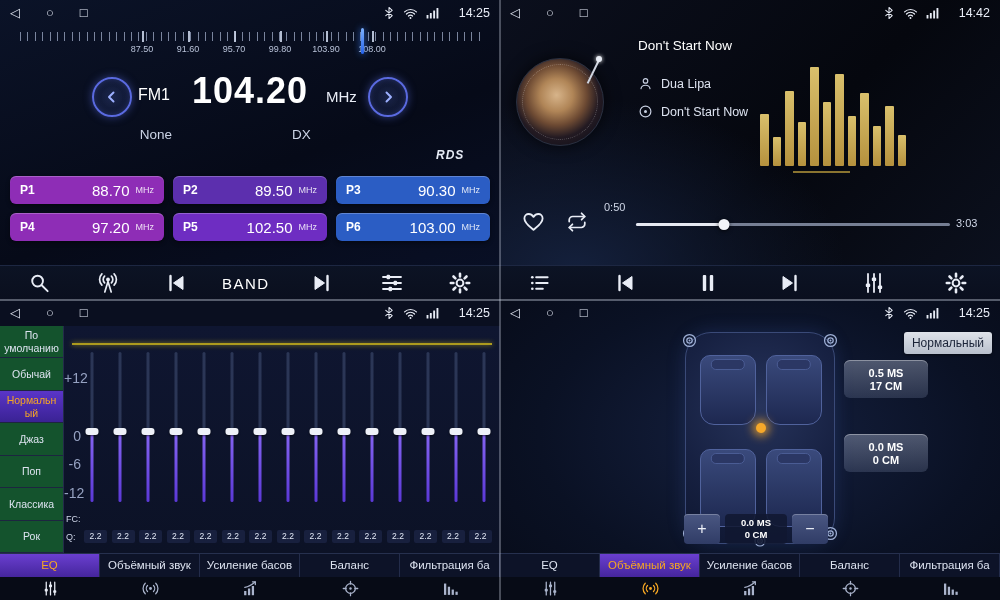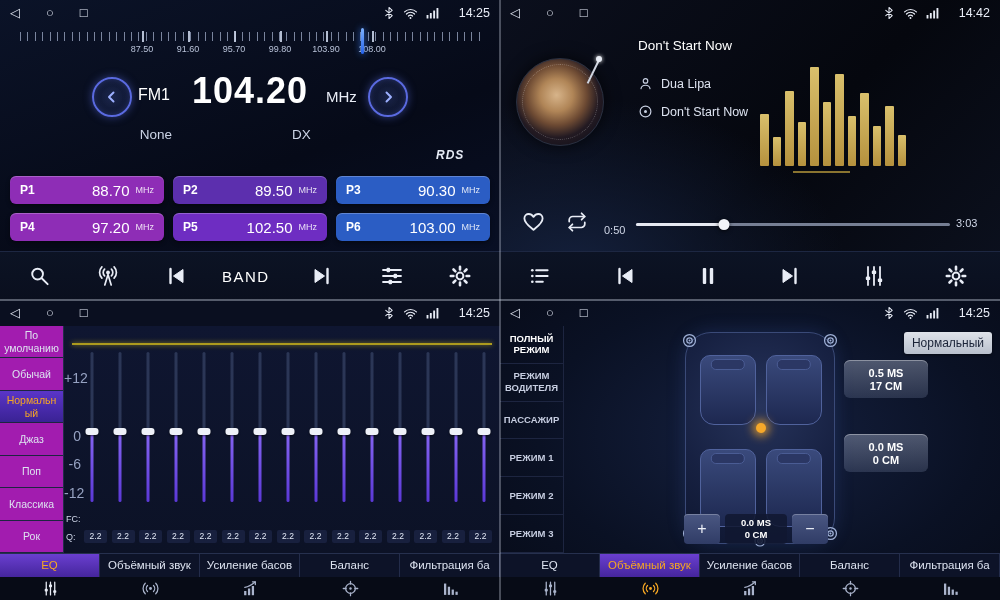--- a/index.html
+++ b/index.html
@@ -41,57 +41,57 @@
   .freq-unit { position:absolute; left:326px; top:88px; font-size:15px; color:#e8ecf5; }
   .stereo-label { position:absolute; left:132px; top:127px; width:48px; text-align:center; font-size:13.5px; color:#ccd4e6; }
   .dx-label { position:absolute; left:292px; top:127px; font-size:13.5px; color:#ccd4e6; }
   .rds-badge { position:absolute; left:436px; top:148px; font-size:12px; font-style:italic; font-weight:700; letter-spacing:1px; color:#e6ebf5; }
   .presets-grid { position:absolute; left:10px; top:176px; width:480px; display:grid; grid-template-columns:repeat(3,1fr); gap:9px; }
   .preset { height:28px; border-radius:6px; display:flex; align-items:center; padding:0 10px; color:#fff;
     box-shadow:inset 0 1px 0 rgba(255,255,255,.25), 0 2px 4px rgba(0,0,0,.4); }
   .p-label { font-size:12px; font-weight:700; }
   .p-freq { font-size:15px; margin-left:auto; }
   .p-unit { font-size:9px; opacity:.85; margin-left:6px; }
-  .toolbar { position:absolute; left:0; bottom:0; width:500px; height:49px;
+  .toolbar { position:absolute; left:0; bottom:0; width:500px; height:35px;
     background:linear-gradient(180deg,#0c1324,#0a0f1e); border-top:1px solid #1d2742; }
   .tb { position:absolute; top:50%; transform:translateY(-50%); color:#e9edf6; }
   .band-btn { font-size:15px; letter-spacing:1.5px; color:#fff; }
 
   
   .disc { position:absolute; left:16px; top:58px; width:88px; height:88px; border-radius:50%;
     background:radial-gradient(circle at 46% 42%, #d7b48a 0%, #b08557 24%, #6d4a33 44%, #231a22 62%, #15121c 80%, #0c0a12 100%);
     border:1px solid #2a3040; box-shadow:0 0 16px rgba(0,0,0,.7); }
   .disc::after { content:""; position:absolute; inset:5px; border-radius:50%; border:1px dotted rgba(255,255,255,.28); }
   .tonearm-pivot { position:absolute; left:96px; top:56px; width:6px; height:6px; border-radius:50%; background:#e8ecf5; box-shadow:0 0 4px #fff; }
   .tonearm { position:absolute; left:98px; top:60px; width:2px; height:26px; background:#cfd4e0; transform:rotate(26deg); transform-origin:top center; }
   .track-title { position:absolute; left:138px; top:38px; font-size:13.5px; color:#fff; }
   .meta-row { position:absolute; left:138px; display:flex; align-items:center; gap:8px; color:#dde3f0; font-size:12.5px; }
   .artist-row { top:76px; } .album-row { top:104px; }
   .meta-row .sicon { color:#c8d0e2; }
   .viz { position:absolute; left:260px; top:62px; width:150px; height:104px; display:flex; align-items:flex-end; gap:4px; }
   .viz::after { content:""; position:absolute; left:22%; bottom:-7px; width:38%; height:2px; background:#8a7430; }
   .viz-bar { width:8.5px; border-radius:1px; background:linear-gradient(180deg,#d9c06c,#b5913d); }
   .heart-btn { position:absolute; left:22px; top:210px; color:#e8ecf5; }
   .repeat-btn { position:absolute; left:66px; top:211px; color:#e8ecf5; }
-  .time-elapsed { position:absolute; left:104px; top:224px; font-size:11px; color:#cfd6e6; }
+  .time-elapsed { position:absolute; left:104px; top:201px; font-size:11px; color:#cfd6e6; }
   .time-total { position:absolute; left:456px; top:217px; font-size:11px; color:#cfd6e6; }
   .progress { position:absolute; left:136px; top:223px; width:314px; height:3px; background:#767f94; border-radius:2px; }
   .progress-fill { position:absolute; left:0; top:0; height:3px; background:#e6e9f2; border-radius:2px; }
   .progress-knob { position:absolute; top:-4px; width:11px; height:11px; border-radius:50%; background:#f2f4f9; transform:translateX(-50%); box-shadow:0 1px 4px rgba(0,0,0,.7); }
 
   
   .tabbar { position:absolute; left:0; top:253px; width:500px; height:24px; display:grid; grid-template-columns:repeat(5,1fr);
     background:#0d1328; border-top:1px solid #26304e; }
   .tab { border-right:1px solid #232c4a; font-size:11.5px; line-height:23px; white-space:nowrap; overflow:hidden; text-align:center; }
   .iconbar { position:absolute; left:0; top:277px; width:500px; height:23px; display:flex; background:#070b16; }
   .ib { flex:1; display:flex; align-items:center; justify-content:center; color:#aab4cc; cursor:pointer; }
 
   
   .eq-sidebar { position:absolute; left:0; top:26px; width:64px; height:227px; display:flex; flex-direction:column;
-    background:#a21caf; border-right:1px solid #232c4a; }
+    background:#14532d; border-right:1px solid #232c4a; }
   .eq-preset { flex:1; display:flex; align-items:center; justify-content:center; text-align:center;
     font-size:10.5px; line-height:1.2; padding:0 3px; border-bottom:1px solid #1d2540; cursor:pointer; word-break:break-word; }
   .eq-panel { position:absolute; left:64px; top:26px; width:436px; height:227px; background:linear-gradient(180deg,#0f1631,#0c1226); }
   .eq-curve { position:absolute; left:8px; right:8px; top:17px; height:2px; background:#c9b31c; opacity:.85; box-shadow:0 0 5px #c9b31c; }
   .db { position:absolute; left:0; width:17px; text-align:right; font-size:14px; color:#96a2c2; }
   .db-0 { top:44px; } .db-1 { top:102px; } .db-2 { top:130px; } .db-3 { top:159px; }
   .eq-sliders { position:absolute; left:20px; top:26px; width:408px; height:150px; display:flex; justify-content:space-between; }
   .eq-slider { position:relative; width:15px; height:150px; cursor:pointer; }
   .eq-track { position:absolute; left:50%; transform:translateX(-50%); top:0; bottom:0; width:3px; border-radius:2px;
     background:linear-gradient(180deg,#2b3656 0%,#2b3656 53%,#8565f2 53%,#5b38d6 100%); }
@@ -688,29 +688,20 @@
             </svg>
           </span>
         <span class="sicon">
             <svg class="ic" width="15" height="15">
               <use href="#i-signal"></use>
             </svg>
           </span>
         <span class="status-time">14:25</span>
       </div>
     </div>
-    <aside class="mode-menu">
-
-    <div class="mode-item" style="color: rgb(255, 255, 255); font-weight: 700;">ПОЛНЫЙ РЕЖИМ</div>
-        <div class="mode-item" style="color: rgb(198, 205, 224); font-weight: 600;">РЕЖИМ ВОДИТЕЛЯ</div>
-        <div class="mode-item" style="color: rgb(198, 205, 224); font-weight: 600;">ПАССАЖИР</div>
-        <div class="mode-item" style="color: rgb(198, 205, 224); font-weight: 600;">РЕЖИМ 1</div>
-        <div class="mode-item" style="color: rgb(198, 205, 224); font-weight: 600;">РЕЖИМ 2</div>
-        <div class="mode-item" style="color: rgb(198, 205, 224); font-weight: 600;">РЕЖИМ 3</div>
-      </aside>
     <button class="profile-btn">Нормальный</button>
     <div class="cabin">
       <div class="seat s-fl"></div>
       <div class="seat s-fr"></div>
       <div class="seat s-rl"></div>
       <div class="seat s-rr"></div>
       <span class="spk spk-fl">
           <svg class="ic" width="19" height="19">
             <use href="#i-speaker"></use>
           </svg>

